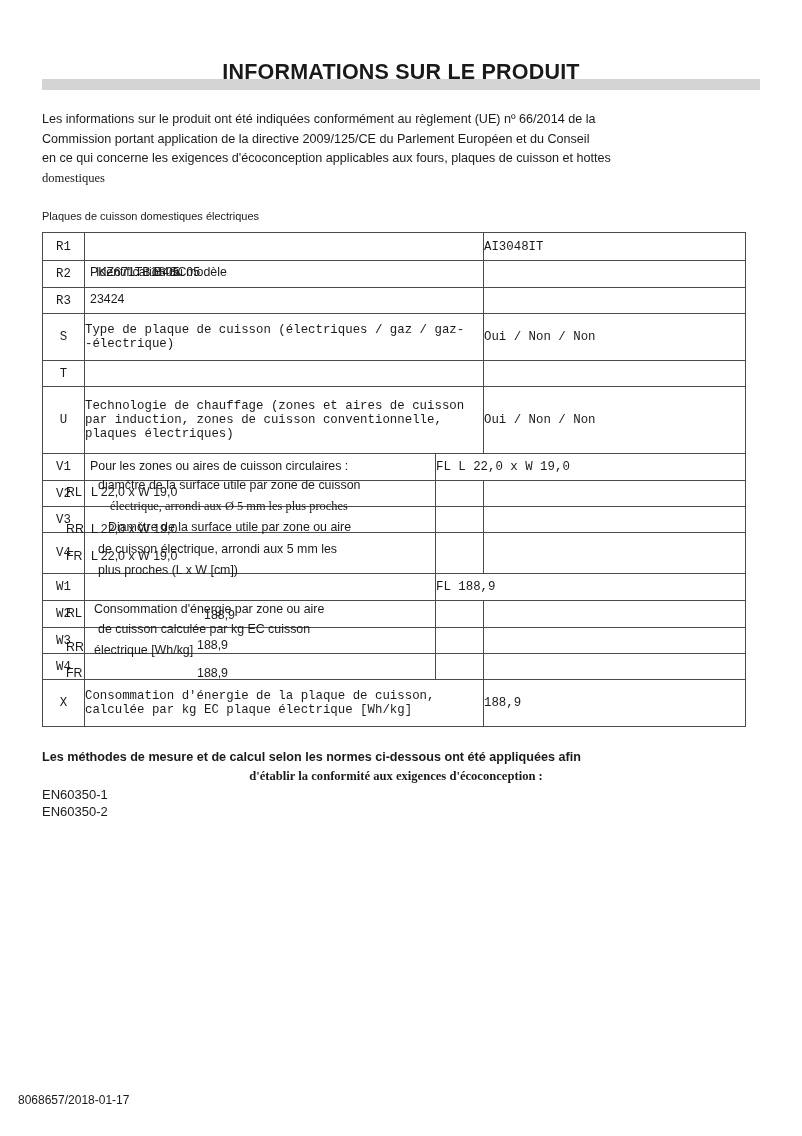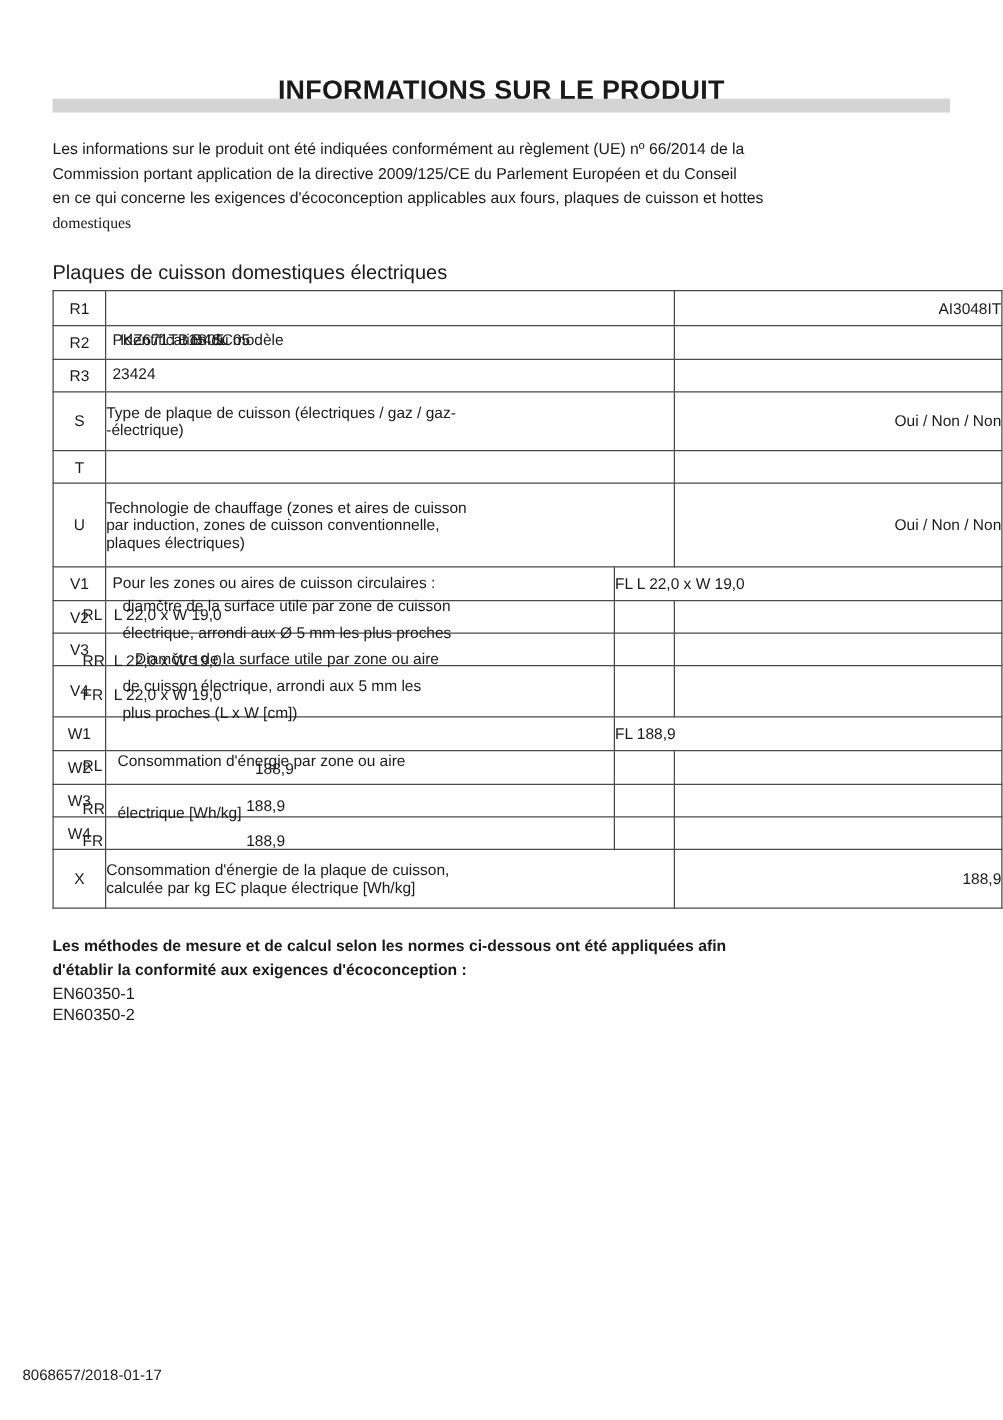--- a/index.html
+++ b/index.html
@@ -39,46 +39,47 @@
     font-size: 12.6px;
     line-height: 19.5px;
     text-align: justify;
   }
   .intro .lastline { text-align: left; font-family: Liberation Serif, serif; }
 
   
   .subtitle {
     position: absolute;
     left: 42px; top: 210px;
-    font-size: 16px;
+    font-size: 11px;
   }
 
   
   .tbl-wrap {
     position: absolute;
     left: 42px; top: 232px;
     width: 704px;
     height: 484px;
   }
   table.fiche {
-    width: 760px;
+    width: 704px;
     border-collapse: collapse;
     table-layout: fixed;
     font-size: 12.4px;
+    font-family: Liberation Mono, monospace;
   }
   table.fiche td {
     border: 1px solid #4a4a4a;
     padding: 0;
     vertical-align: middle;
     position: relative;
   }
   .c-code { width: 42px; text-align: center; }
   .c-desc { }
   .c-mid  { width: 48px; }
-  .c-val  { width: 262px; text-align: right; }
+  .c-val  { width: 262px; text-align: left; }
 
   .cellpad { padding: 4px 6px; }
   .valleft { text-align: left; padding-left: 8px; }
 
   
   .ovl {
     position: absolute;
     white-space: nowrap;
     font-size: 12.4px;
     line-height: 19px;
@@ -88,21 +89,21 @@
   
   .methods {
     position: absolute;
     left: 42px; top: 748px;
     width: 708px;
     font-size: 12.6px;
     font-weight: bold;
     line-height: 18.5px;
     text-align: justify;
   }
-  .methods .l2 { text-align: left; }
+  .methods .l2 { text-align: center; font-family: Liberation Serif, serif; }
   .norms {
     position: absolute;
     left: 42px; top: 786px;
     font-size: 13px;
     line-height: 17px;
     font-weight: normal;
   }
   .docid {
     position: absolute;
     left: 18px; top: 1093px;
@@ -287,33 +288,34 @@
       </table>
 
     <span class="ovl" style="left:48px; top:31px;">PKZ671TB1S05</span>
     <span class="ovl" style="left:54px; top:31px;">Identification du modèle</span>
     <span class="ovl" style="left:112px; top:31px;">B4SC05</span>
     <span class="ovl" style="left:48px; top:58px;">23424</span>
 
 
     <span class="ovl" style="left:48px; top:225px;">Pour les zones ou aires de cuisson circulaires :</span>
     <span class="ovl" style="left:56px; top:244px;">diamčtre de la surface utile par zone de cuisson</span>
-    <span class="ovl" style="left:56px; top:265px;">électrique, arrondi aux Ø 5 mm les plus proches</span>
+    <span class="ovl" style="left:68px; top:265px;font-family:Liberation Serif, serif;">électrique, arrondi aux Ø 5 mm les plus proches</span>
     <span class="ovl" style="left:66px; top:286px;">Diamčtre de la surface utile par zone ou aire</span>
     <span class="ovl" style="left:56px; top:308px;">de cuisson électrique, arrondi aux 5 mm les</span>
     <span class="ovl" style="left:56px; top:329px;">plus proches (L x W [cm])</span>
 
     <span class="ovl" style="left:24px; top:251px;">RL</span>
     <span class="ovl" style="left:49px; top:251px;">L 22,0 x W 19,0</span>
     <span class="ovl" style="left:24px; top:288px;">RR</span>
     <span class="ovl" style="left:49px; top:288px;">L 22,0 x W 19,0</span>
     <span class="ovl" style="left:24px; top:315px;">FR</span>
     <span class="ovl" style="left:49px; top:315px;">L 22,0 x W 19,0</span>
 
     <span class="ovl" style="left:52px; top:368px;">Consommation d'énergie par zone ou aire</span>
+    <span class="ovl" style="left:56px; top:388px;">de cuisson calculée par kg EC cuisson</span>
     <span class="ovl" style="left:52px; top:409px;">électrique [Wh/kg]</span>
 
     <span class="ovl" style="left:24px; top:372px;">RL</span>
     <span class="ovl" style="left:162px; top:374px;">188,9</span>
     <span class="ovl" style="left:24px; top:406px;">RR</span>
     <span class="ovl" style="left:155px; top:404px;">188,9</span>
     <span class="ovl" style="left:24px; top:432px;">FR</span>
     <span class="ovl" style="left:155px; top:432px;">188,9</span>
   </div>
 

